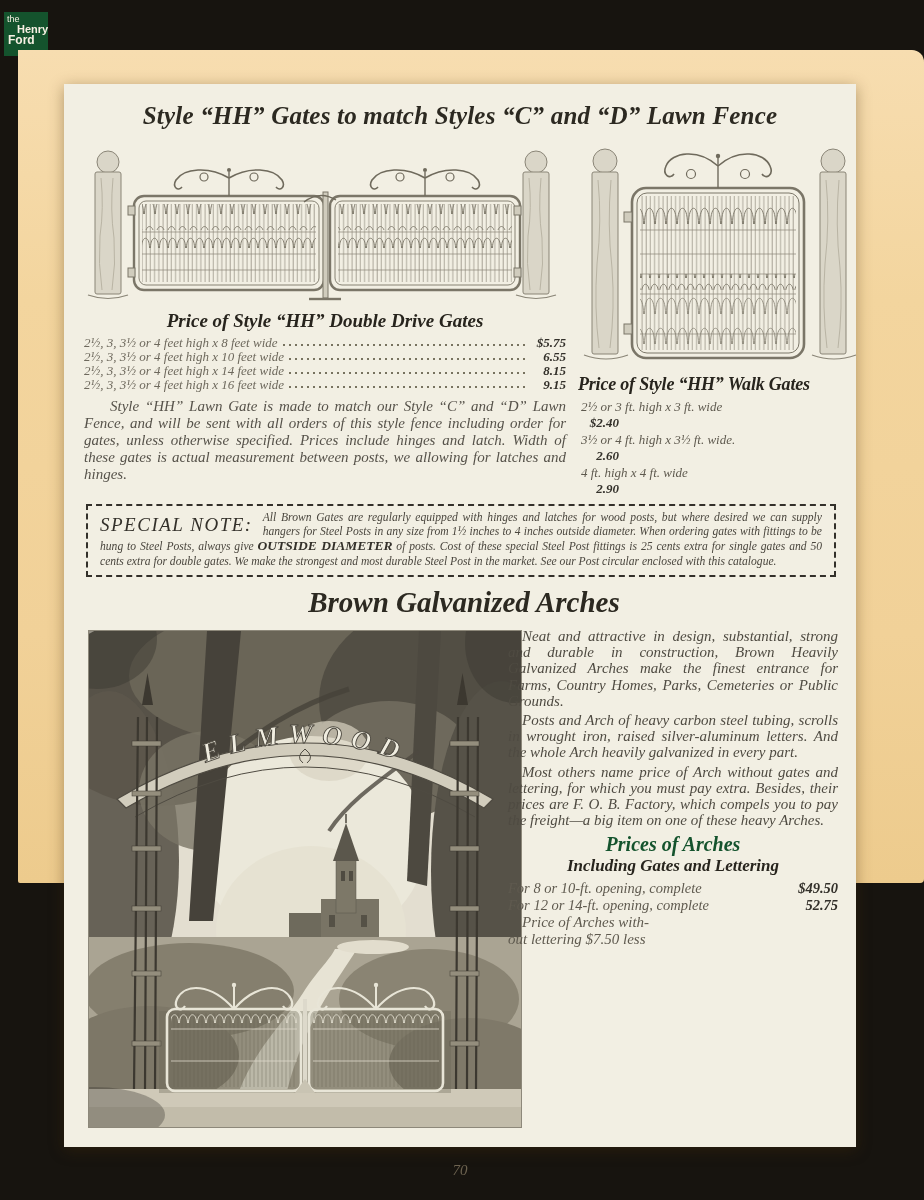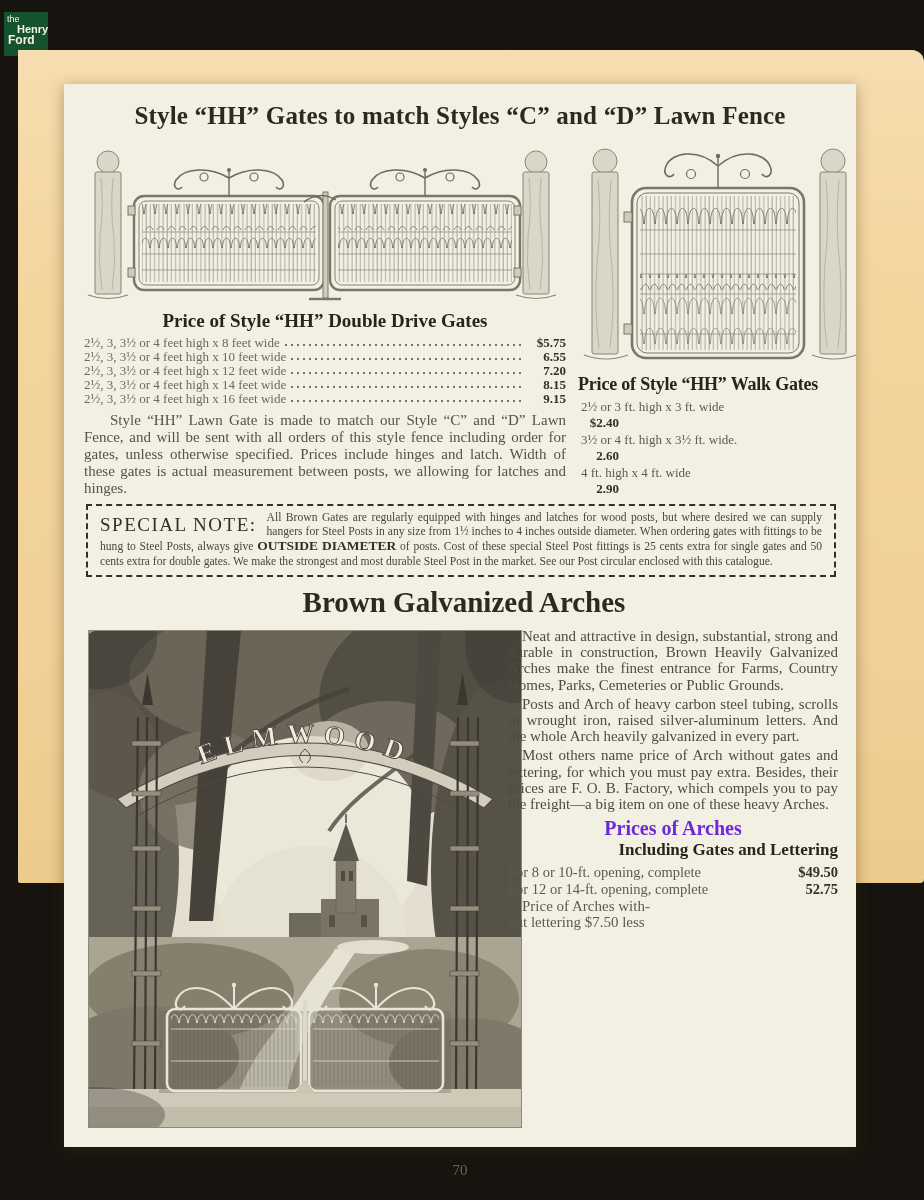--- a/index.html
+++ b/index.html
@@ -1,21 +1,21 @@
 <!DOCTYPE html>
 <html><head>
 <meta charset="utf-8">
 <style>
   html,body{margin:0;padding:0;background:#0e0c0a;}
   .stage{position:relative;width:924px;height:1200px;background:#17140f;overflow:hidden;
          font-family:"Liberation Serif","DejaVu Serif",serif;}
   
   .mat{position:absolute;left:18px;top:50px;width:906px;height:833px;
        background:linear-gradient(180deg,#f7ddb0 0%,#f3d59e 30%,#f1d198 70%,#edcb8d 100%);
-       border-radius:0 12px 4px 2px;}
+       border-radius:0 12px 4px 2px;font-style:italic;}
   
   .page{position:absolute;left:46px;top:34px;width:792px;height:1063px;background:#f2efe3;
         box-shadow:0 3px 14px rgba(70,45,10,.4);color:#3a362e;}
   
   .logo{position:absolute;left:4px;top:12px;width:44px;height:44px;background:#14532d;
         font-family:"Liberation Sans","DejaVu Sans",sans-serif;color:#f7f0e3;line-height:.95;}
   .logo .l1{display:block;font-size:9px;margin:3px 0 0 3px;}
   .logo .l2{display:block;font-size:11px;font-weight:bold;margin:0 0 0 13px;}
   .logo .l3{display:block;font-size:12px;font-weight:bold;margin:1px 0 0 4px;}
 
@@ -47,22 +47,22 @@
 
   .arches-title{position:absolute;left:0;top:498px;width:100%;margin:4px;text-align:center;
                 font-size:29px;font-weight:bold;color:#2c2921;}
 
   .photo{position:absolute;left:24px;top:546px;width:434px;height:498px;box-sizing:border-box;
          border:1px solid #8d887a;background:#ddd8c9;}
 
   .col{position:absolute;left:444px;top:544px;width:330px;color:#4f4b42;}
   .col p{margin:0 0 3px 0;font-size:15px;line-height:16.2px;text-align:justify;text-indent:14px;}
   .col .rich-b{font-weight:bold;color:#33302a;}
-  .prices-h1{margin:5px 0 0 0;text-align:center;font-size:20px;color:#6d28d9;}
-  .prices-h2{margin:0 0 4px 0;text-align:right;font-size:17px;color:#27241d;}
+  .prices-h1{margin:5px 0 0 0;text-align:center;font-size:20px;color:#14532d;}
+  .prices-h2{margin:0 0 4px 0;text-align:center;font-size:17px;color:#27241d;}
   .arch-row{display:flex;justify-content:space-between;font-size:14.5px;line-height:17px;color:#5f5a4f;}
   .arch-row .price{font-weight:bold;color:#33302a;}
   .arch-note{margin:0;text-align:center;font-size:14.5px;line-height:16.5px;color:#5f5a4f;white-space:pre-line;}
 
   .page-num{position:absolute;left:46px;top:1112px;width:792px;text-align:center;
             font-size:15px;color:#6d6350;}
 </style>
 </head>
 <body>
 
@@ -214,25 +214,20 @@
           <h2>Price of Style “HH” Double Drive Gates</h2>
           <div class="price-row">
             <span class="desc">2½, 3, 3½ or 4 feet high x 8 feet wide</span>
             <span class="dots"></span>
             <span class="price">$5.75</span>
           </div>
           <div class="price-row">
             <span class="desc">2½, 3, 3½ or 4 feet high x 10 feet wide</span>
             <span class="dots"></span>
             <span class="price">6.55</span>
-          </div>
-          <div class="price-row">
-            <span class="desc">2½, 3, 3½ or 4 feet high x 12 feet wide</span>
-            <span class="dots"></span>
-            <span class="price">7.20</span>
           </div>
           <div class="price-row">
             <span class="desc">2½, 3, 3½ or 4 feet high x 14 feet wide</span>
             <span class="dots"></span>
             <span class="price">8.15</span>
           </div>
           <div class="price-row">
             <span class="desc">2½, 3, 3½ or 4 feet high x 16 feet wide</span>
             <span class="dots"></span>
             <span class="price">9.15</span>

